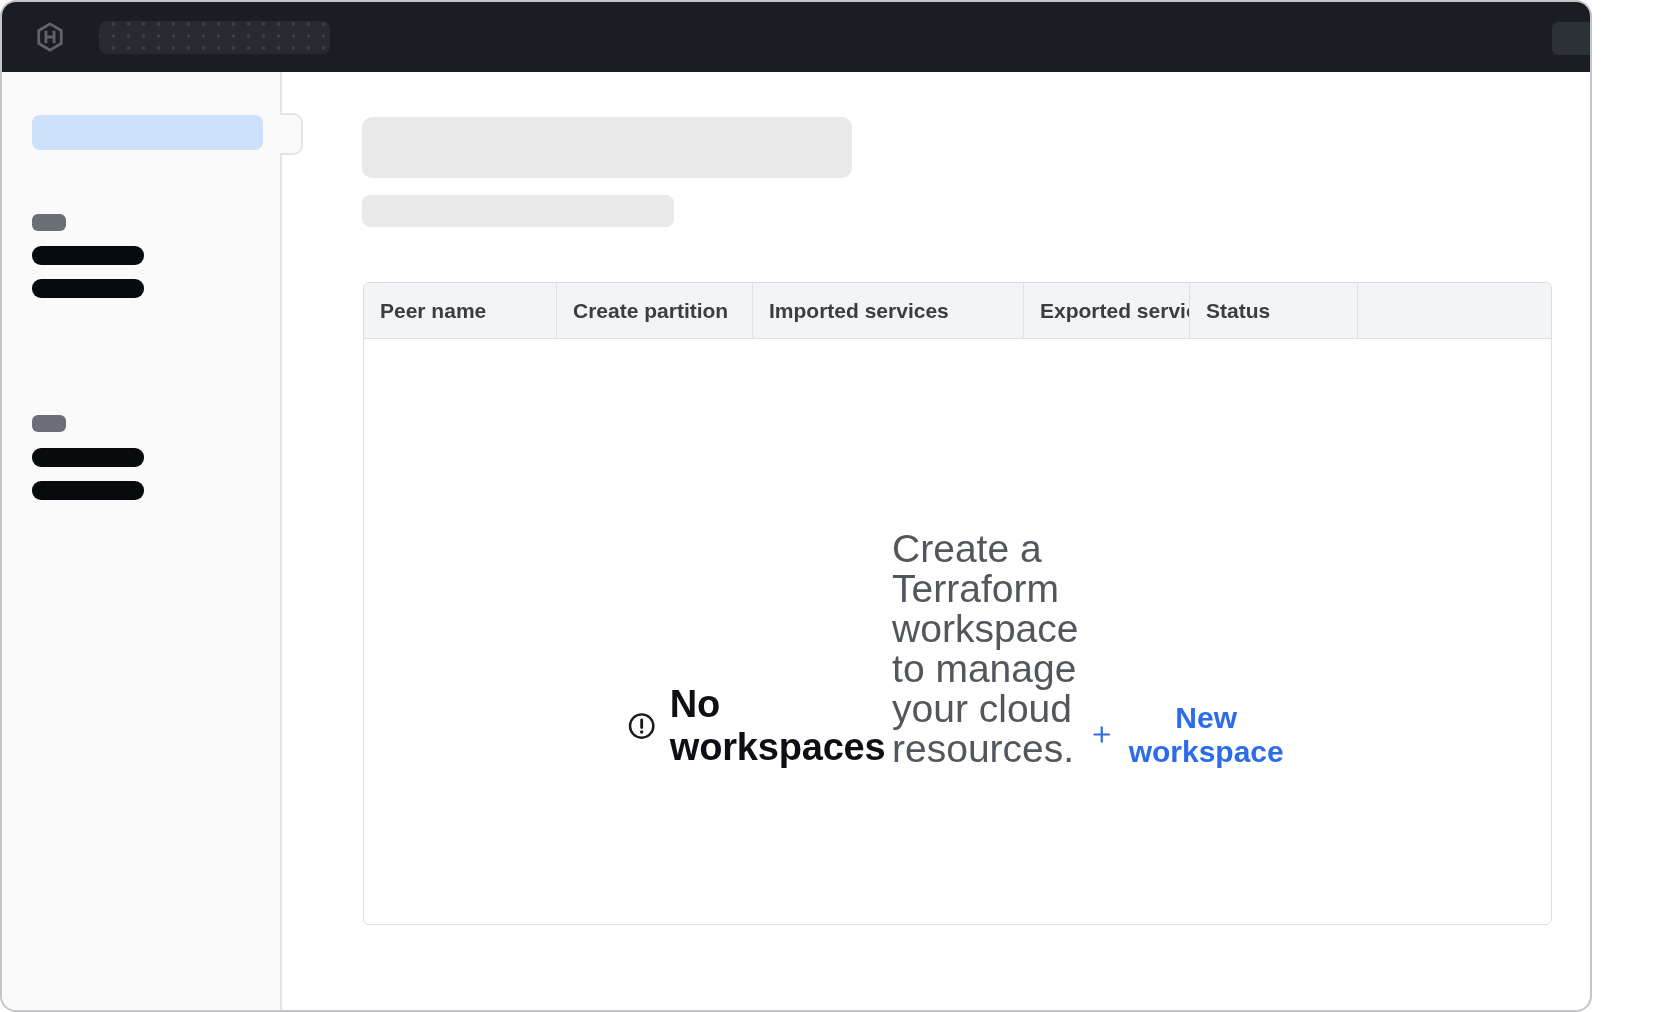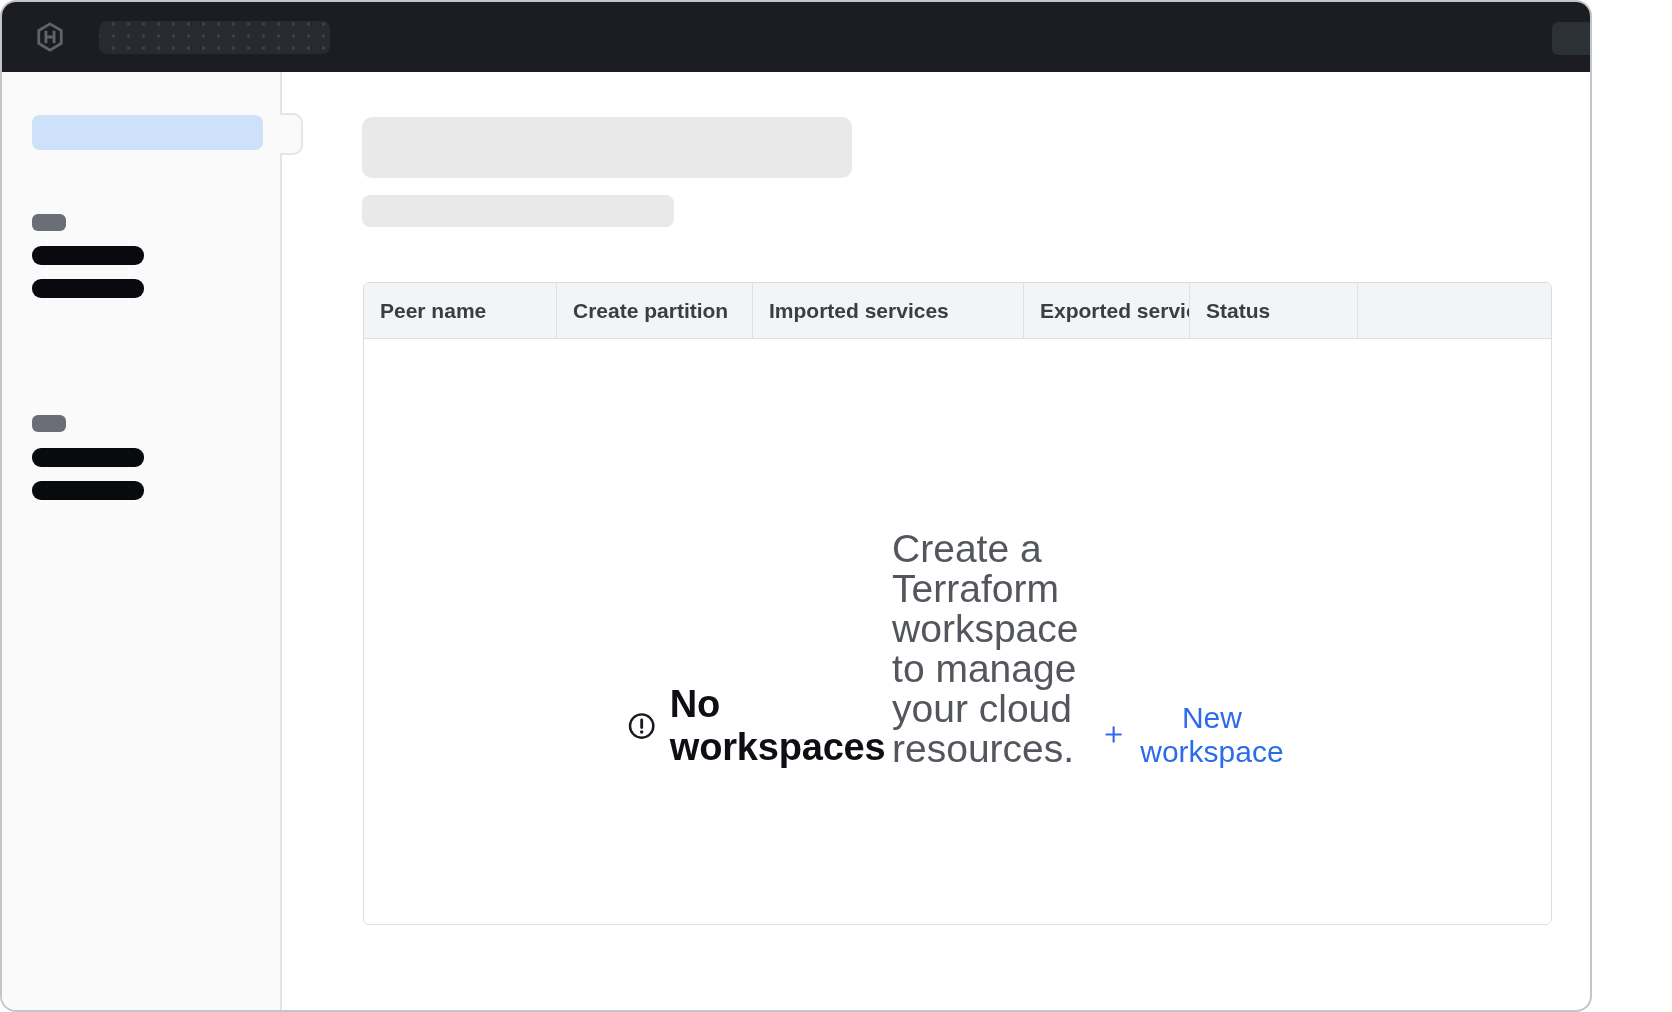--- a/index.html
+++ b/index.html
@@ -167,21 +167,21 @@
     display: flex;
     align-items: center;
     gap: 13px;
     border: none;
     background: transparent;
     cursor: pointer;
     padding: 0;
   }
   .empty-action-label {
     font-size: 30px;
-    font-weight: 400;
+    font-weight: 700;
     color: #2c6bea;
     font-family: "Liberation Sans", sans-serif;
   }
 </style>
 </head>
 <body>
 
 <div id="app">
 
   <header class="navbar">

